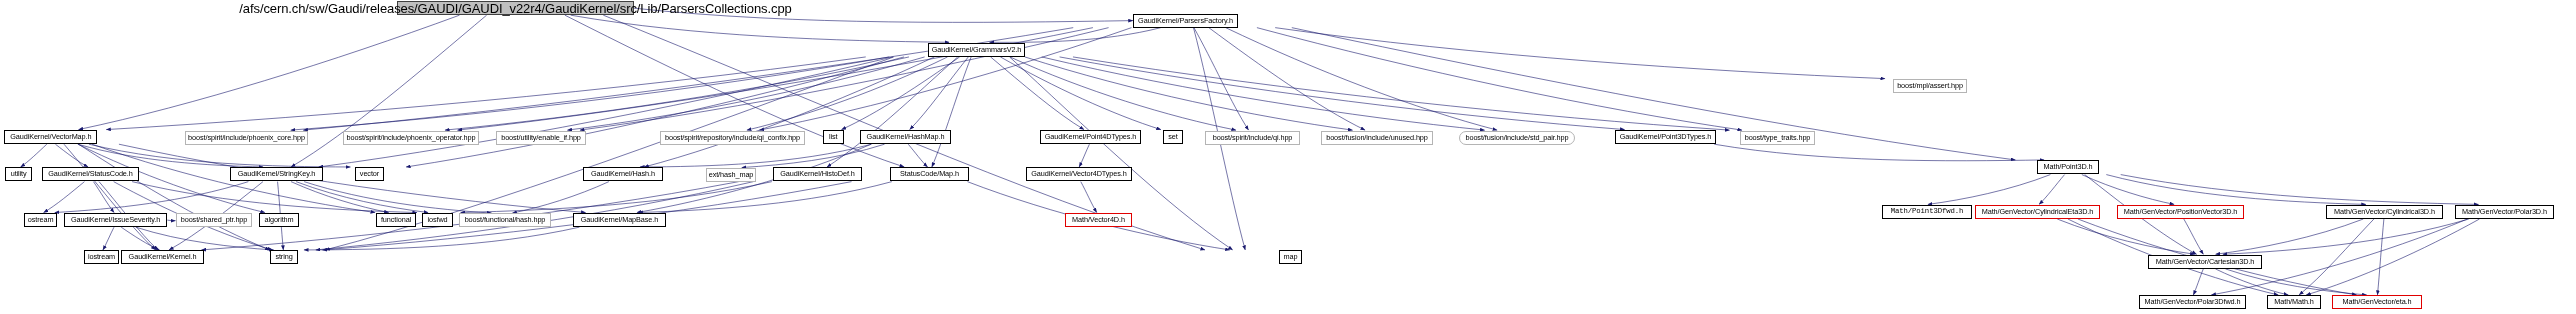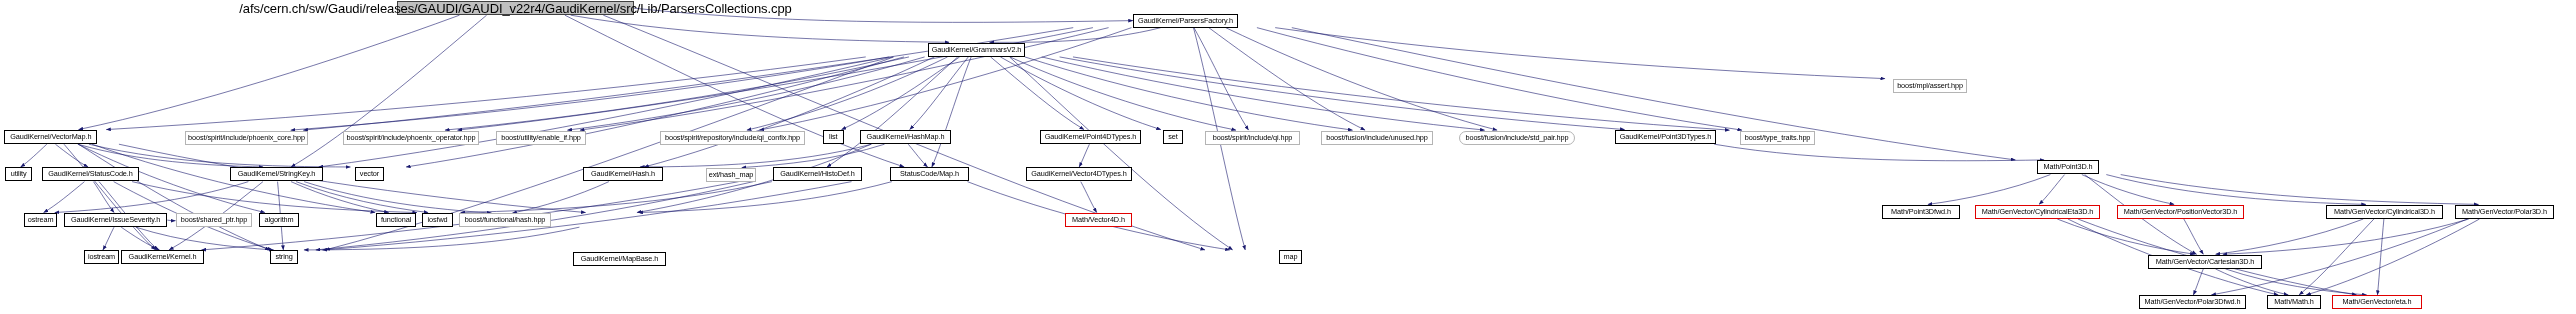--- a/index.html
+++ b/index.html
@@ -245,21 +245,21 @@
       </div>
       <div class="node" style="left: 773px; top: 167px; width: 89px;">
         <span>GaudiKernel/HistoDef.h</span>
       </div>
       <div class="node" style="left: 890px; top: 167px; width: 79px;">
         <span>StatusCode/Map.h</span>
       </div>
       <div class="node" style="left: 1026px; top: 167px; width: 106px;">
         <span>GaudiKernel/Vector4DTypes.h</span>
       </div>
-      <div class="node" style="left: 1882px; top: 205px; width: 78px;">
+      <div class="node" style="left: 1882px; top: 205px; width: 90px; font-family: Liberation Mono, monospace;">
         <span>Math/Point3Dfwd.h</span>
       </div>
       <div class="node red" style="left: 1975px; top: 205px; width: 125px;">
         <span>Math/GenVector/CylindricalEta3D.h</span>
       </div>
       <div class="node red" style="left: 2117px; top: 205px; width: 127px;">
         <span>Math/GenVector/PositionVector3D.h</span>
       </div>
       <div class="node" style="left: 2326px; top: 205px; width: 117px;">
         <span>Math/GenVector/Cylindrical3D.h</span>
@@ -281,21 +281,21 @@
       </div>
       <div class="node" style="left: 376px; top: 213px; width: 40px;">
         <span>functional</span>
       </div>
       <div class="node" style="left: 422px; top: 213px; width: 31px;">
         <span>iosfwd</span>
       </div>
       <div class="node grey" style="left: 459px; top: 213px; width: 92px;">
         <span>boost/functional/hash.hpp</span>
       </div>
-      <div class="node" style="left: 573px; top: 213px; width: 93px; margin-top: 39px;">
+      <div class="node" style="left: 573px; top: 213px; width: 93px;">
         <span>GaudiKernel/MapBase.h</span>
       </div>
       <div class="node red" style="left: 1065px; top: 213px; width: 67px;">
         <span>Math/Vector4D.h</span>
       </div>
       <div class="node" style="left: 2148px; top: 255px; width: 114px;">
         <span>Math/GenVector/Cartesian3D.h</span>
       </div>
       <div class="node" style="left: 84px; top: 250px; width: 35px;">
         <span>iostream</span>

